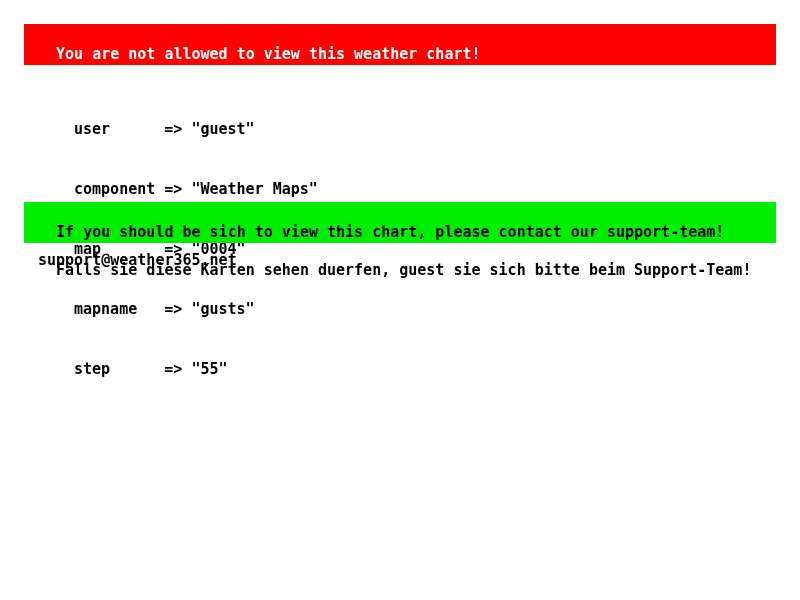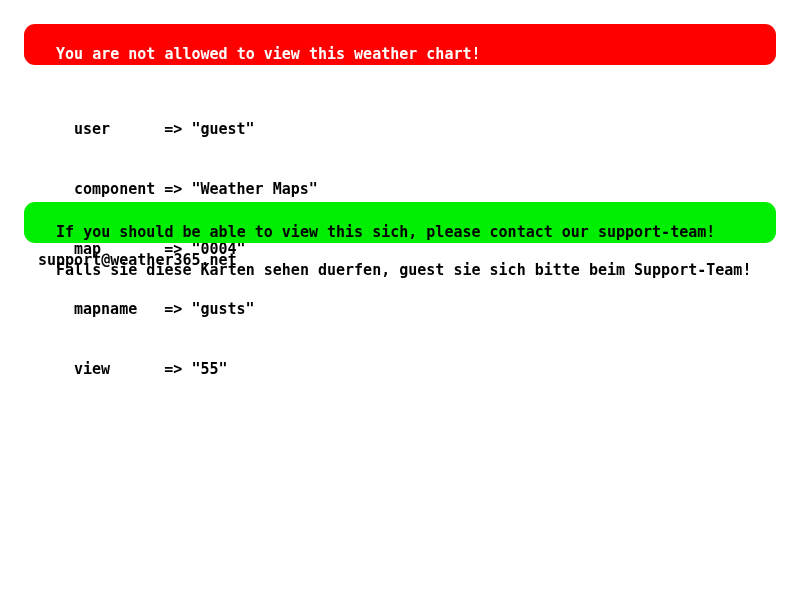--- a/index.html
+++ b/index.html
@@ -3,21 +3,21 @@
 <meta charset="utf-8">
 <style>
   :root {
     --error-bg: #ff0000;
     --error-fg: #ffffff;
     --info-bg: #00ee00;
     --info-fg: #000000;
     --page-bg: #ffffff;
     --text-fg: #000000;
   }
-  * { margin: 0; padding: 0; box-sizing: border-box; border-radius: 11px; }
+  * { margin: 0; padding: 0; box-sizing: border-box; }
   html, body {
     width: 800px; height: 600px;
     background: var(--page-bg);
     font-family: "DejaVu Sans Mono", "Liberation Mono", monospace;
     font-weight: bold;
     font-size: 15px;
     color: var(--text-fg);
     position: relative;
     overflow: hidden;
   }
@@ -59,23 +59,23 @@
 <div class="banner error">
   <span class="line">You are not allowed to view this weather chart!</span><br>
   <span class="line">Sie duerfen diese Wetterkarte nicht betrachten!</span>
 </div>
 
 <div class="kv-block">
   <span class="kv-row"><span class="kv-key">user</span><span class="kv-arrow">=&gt;</span><span class="kv-value">"guest"</span></span>
   <span class="kv-row"><span class="kv-key">component</span><span class="kv-arrow">=&gt;</span><span class="kv-value">"Weather Maps"</span></span>
   <span class="kv-row"><span class="kv-key">map</span><span class="kv-arrow">=&gt;</span><span class="kv-value">"0004"</span></span>
   <span class="kv-row"><span class="kv-key">mapname</span><span class="kv-arrow">=&gt;</span><span class="kv-value">"gusts"</span></span>
-  <span class="kv-row"><span class="kv-key">view</span><span class="kv-arrow">=&gt;</span><span class="kv-value">"55"</span></span>
+  <span class="kv-row"><span class="kv-key">step</span><span class="kv-arrow">=&gt;</span><span class="kv-value">"55"</span></span>
 </div>
 
 <div class="banner info">
-  <span class="line">If you should be able to view this sich, please contact our support-team!</span><br>
+  <span class="line">If you should be sich to view this chart, please contact our support-team!</span><br>
   <span class="line">Falls sie diese Karten sehen duerfen, guest sie sich bitte beim Support-Team!</span>
 </div>
 
 <div class="footer">
   <span>support@weather365.net</span>
 </div>
 
 </body></html>

